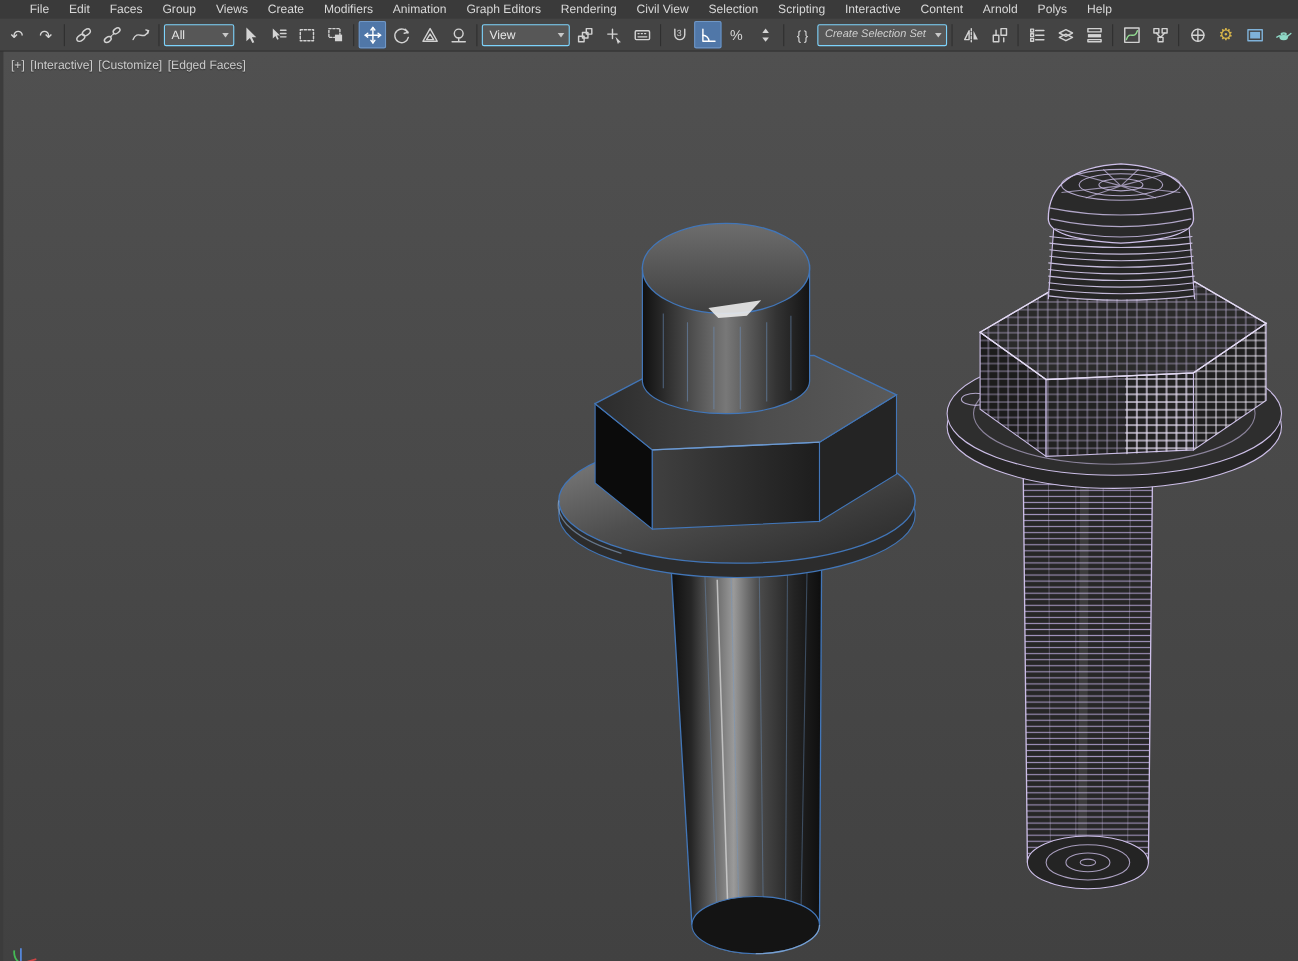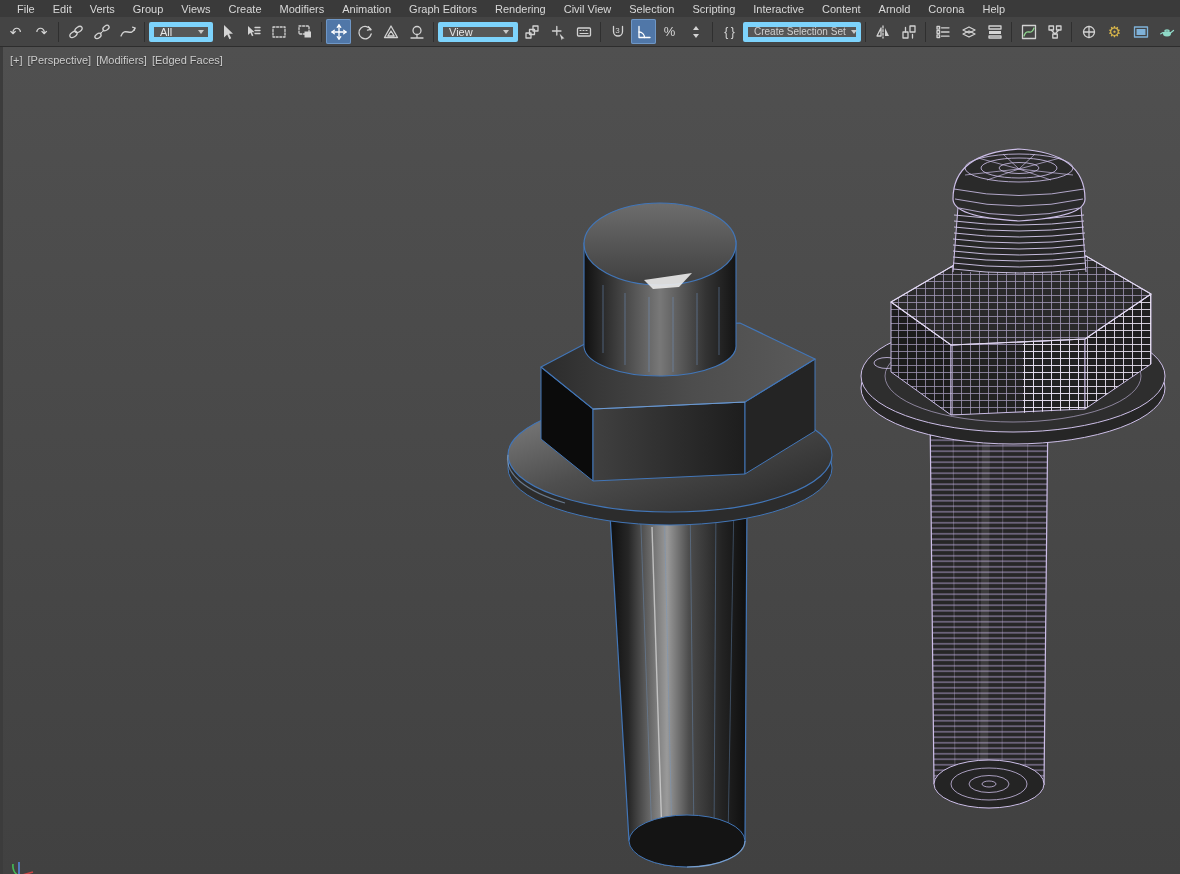--- a/index.html
+++ b/index.html
@@ -6,48 +6,48 @@
   html,body { margin:0; padding:0; }
   body {
     width:1180px; height:874px; overflow:hidden;
     background:#454545;
     font-family:"Liberation Sans", sans-serif;
     -webkit-font-smoothing:antialiased;
   }
   
   .menu-bar {
     height:17px; background:#3a3a3a; display:flex; align-items:center;
-    font-size:11px; color:#d8d8d8; padding-left:8px; white-space:nowrap;
+    font-size:11px; color:#d8d8d8; padding-left:18px; white-space:nowrap;
   }
   .menu-item { padding:1px 9px; cursor:default; }
   
   .toolbar {
     height:30px; background:#444444; display:flex; align-items:center;
     gap:1px; padding:0 3px; border-bottom:1px solid #2d2d2d; white-space:nowrap;
   }
   .tbtn {
     width:25px; height:25px; flex:0 0 auto; display:flex; align-items:center;
     justify-content:center; border-radius:2px; color:#d6d6d6; font-size:14px;
     cursor:default; position:relative;
   }
   .tbtn.active { background:#5077a8; box-shadow:inset 0 0 0 1px #6f97c6; color:#ffffff; }
   .tbtn.active svg { stroke:#ffffff; }
   .tbtn svg { stroke:#d2d2d2; fill:none; stroke-width:1.3; stroke-linecap:round; stroke-linejoin:round; }
   .tbtn .glyph { line-height:1; }
   .sep { width:1px; height:20px; background:#2f2f2f; margin:0 3px; flex:0 0 auto; }
   .combo {
     height:20px; flex:0 0 auto; display:flex; align-items:center; gap:5px;
-    background:#575757; border:5px solid #7dd3fc; border-radius:2px;
+    background:#575757; border:1px solid #7dd3fc; border-radius:2px;
     font-size:11px; color:#e6e6e6; padding:0 4px 0 6px; cursor:default;
   }
   .combo .arr { width:0; height:0; border-left:3.5px solid transparent;
     border-right:3.5px solid transparent; border-top:4px solid #c8c8c8; margin-left:auto; }
   .combo.w-all  { width:64px; }
   .combo.w-view { width:80px; }
-  .combo.w-sets { width:118px; font-size:10px; color:#cfcfcf; }
+  .combo.w-sets { width:118px; font-size:10px; color:#cfcfcf;font-style:italic; }
   
   .viewport {
     position:relative; width:1180px; height:827px;
     background:linear-gradient(#505050, #414141);
     border-left:3px solid #3c3c3c;
     overflow:hidden;
   }
   .scene { position:absolute; left:0; top:0; }
   .vp-label {
     position:absolute; left:7px; top:7px; display:flex; gap:5px;
@@ -64,35 +64,35 @@
   .axis-tripod { position:absolute; left:4px; bottom:-4px; }
 </style>
 </head>
 <body>
 
 <div class="app">
 
   <div class="menu-bar">
     <span class="menu-item">File</span>
     <span class="menu-item">Edit</span>
-    <span class="menu-item">Verts</span>
+    <span class="menu-item">Faces</span>
     <span class="menu-item">Group</span>
     <span class="menu-item">Views</span>
     <span class="menu-item">Create</span>
     <span class="menu-item">Modifiers</span>
     <span class="menu-item">Animation</span>
     <span class="menu-item">Graph Editors</span>
     <span class="menu-item">Rendering</span>
     <span class="menu-item">Civil View</span>
     <span class="menu-item">Selection</span>
     <span class="menu-item">Scripting</span>
     <span class="menu-item">Interactive</span>
     <span class="menu-item">Content</span>
     <span class="menu-item">Arnold</span>
-    <span class="menu-item">Corona</span>
+    <span class="menu-item">Polys</span>
     <span class="menu-item">Help</span>
   </div>
 
   <div class="toolbar">
     <span class="tbtn">
         <span class="glyph">↶</span>
       </span>
     <span class="tbtn">
         <span class="glyph">↷</span>
       </span>
@@ -411,22 +411,22 @@
         <ellipse cx="1016" cy="121" rx="54" ry="14" opacity="0.85"></ellipse>
         <ellipse cx="1016" cy="121" rx="38" ry="10" opacity="0.85"></ellipse>
         <ellipse cx="1016" cy="121" rx="20" ry="5.5" opacity="0.85"></ellipse>
         <path d="M1016,122 L962,128 M1016,122 L975,111 M1016,122 L1000,107 M1016,122 L1032,107 M1016,122 L1057,111 M1016,122 L1070,128 M1016,122 L1048,133 M1016,122 L984,133" opacity="0.7"></path>
         <path d="M951,142 Q1016,155 1081,142 M952,152 Q1016,166 1080,152 M956,161 Q1016,176 1076,161" opacity="0.85"></path>
       </g>
     </svg>
 
     <div class="vp-label">
       <span>[+]</span>
-      <span>[Perspective]</span>
-      <span>[Modifiers]</span>
+      <span>[Interactive]</span>
+      <span>[Customize]</span>
       <span>[Edged Faces]</span>
     </div>
 
 
     <svg class="axis-tripod" width="34" height="30" viewBox="0 0 34 30">
       <path d="M12,28 V14" stroke="#5588dd" stroke-width="1.6" fill="none"></path>
       <path d="M12,28 L26,24" stroke="#cc4444" stroke-width="1.6" fill="none"></path>
       <path d="M12,28 Q5,24 6,16" stroke="#44bb55" stroke-width="1.6" fill="none"></path>
     </svg>
 

